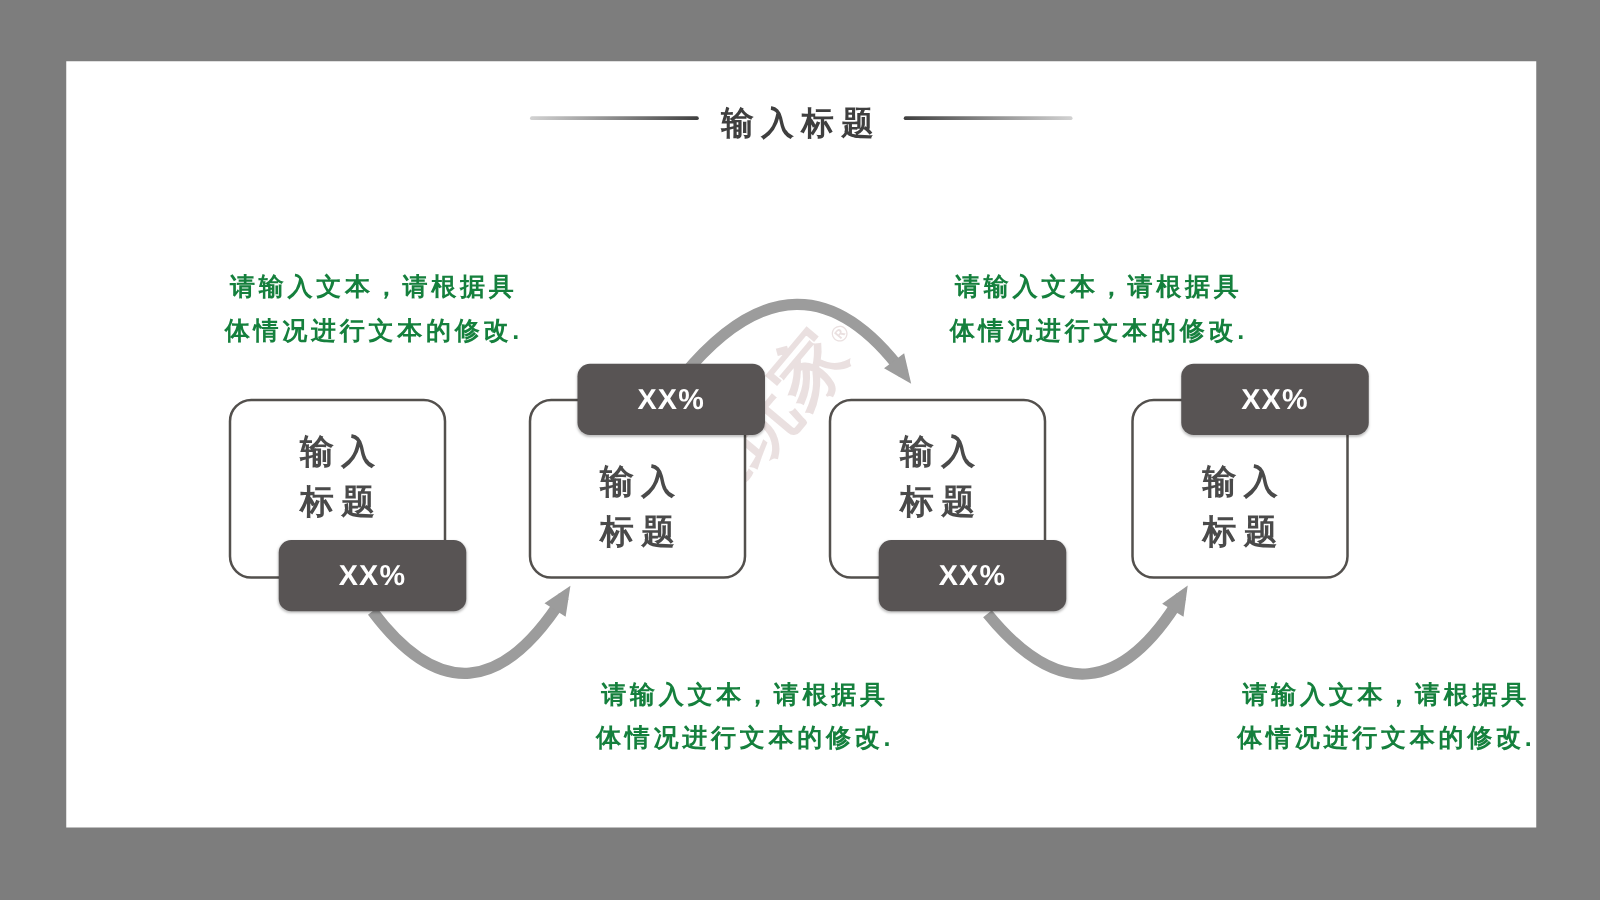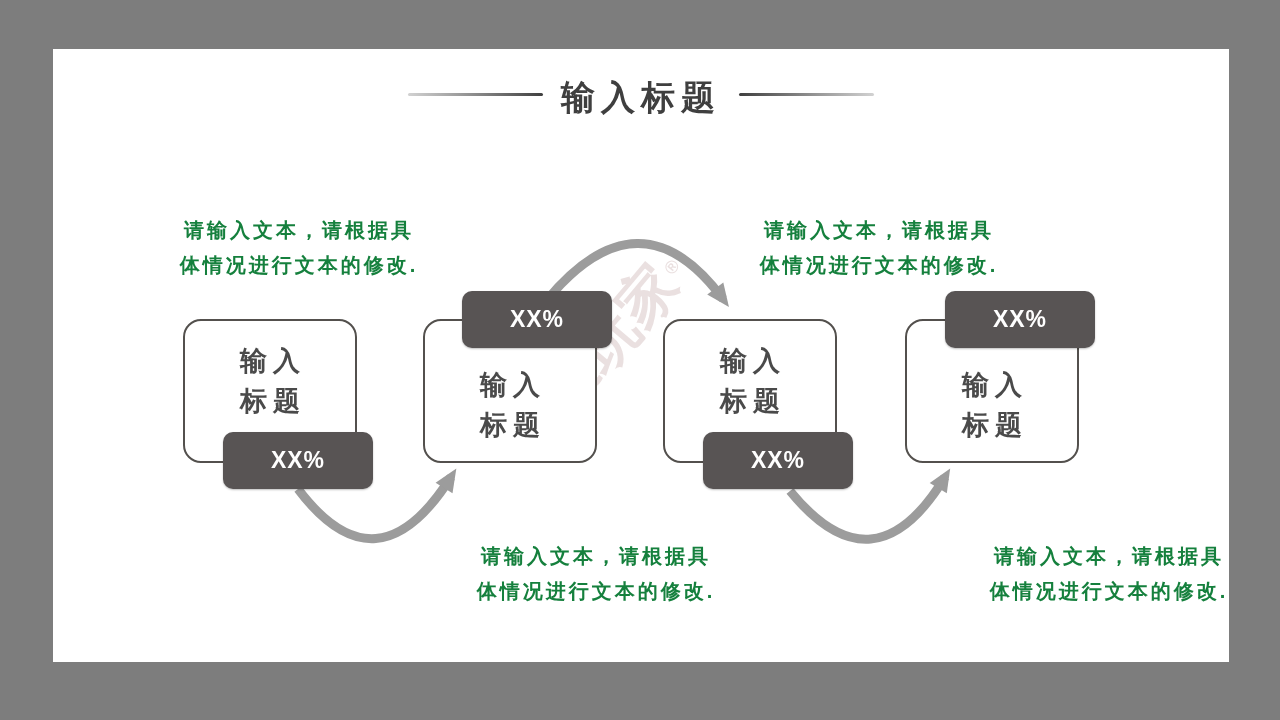--- a/index.html
+++ b/index.html
@@ -21,21 +21,21 @@
     position:absolute; left:0; top:26px; width:100%; height:46px;
     display:flex; align-items:center; justify-content:center;
   }
   .title-line {
     width:135px; height:3px; border-radius:2px;
     transform:translateY(-4px);
   }
   .title-line.left  { background:linear-gradient(90deg,#d2d2d2,#9a9a9a 40%,#3f3f3f); margin-right:18px; }
   .title-line.right { background:linear-gradient(90deg,#3f3f3f,#9a9a9a 60%,#d2d2d2); margin-left:18px; }
   .slide-title {
-    font-size:34px; font-weight:bold; color:#3f3f3f;
+    font-size:26px; font-weight:bold; color:#3f3f3f;
     letter-spacing:6px; white-space:nowrap;
   }
 
   
   .watermark {
     position:absolute; left:430px; top:170px; width:240px; height:260px;
     display:flex; align-items:center; justify-content:center;
     transform:rotate(-50deg);
     font-size:58px; font-weight:bold;
     color:rgba(208,186,186,0.45);

